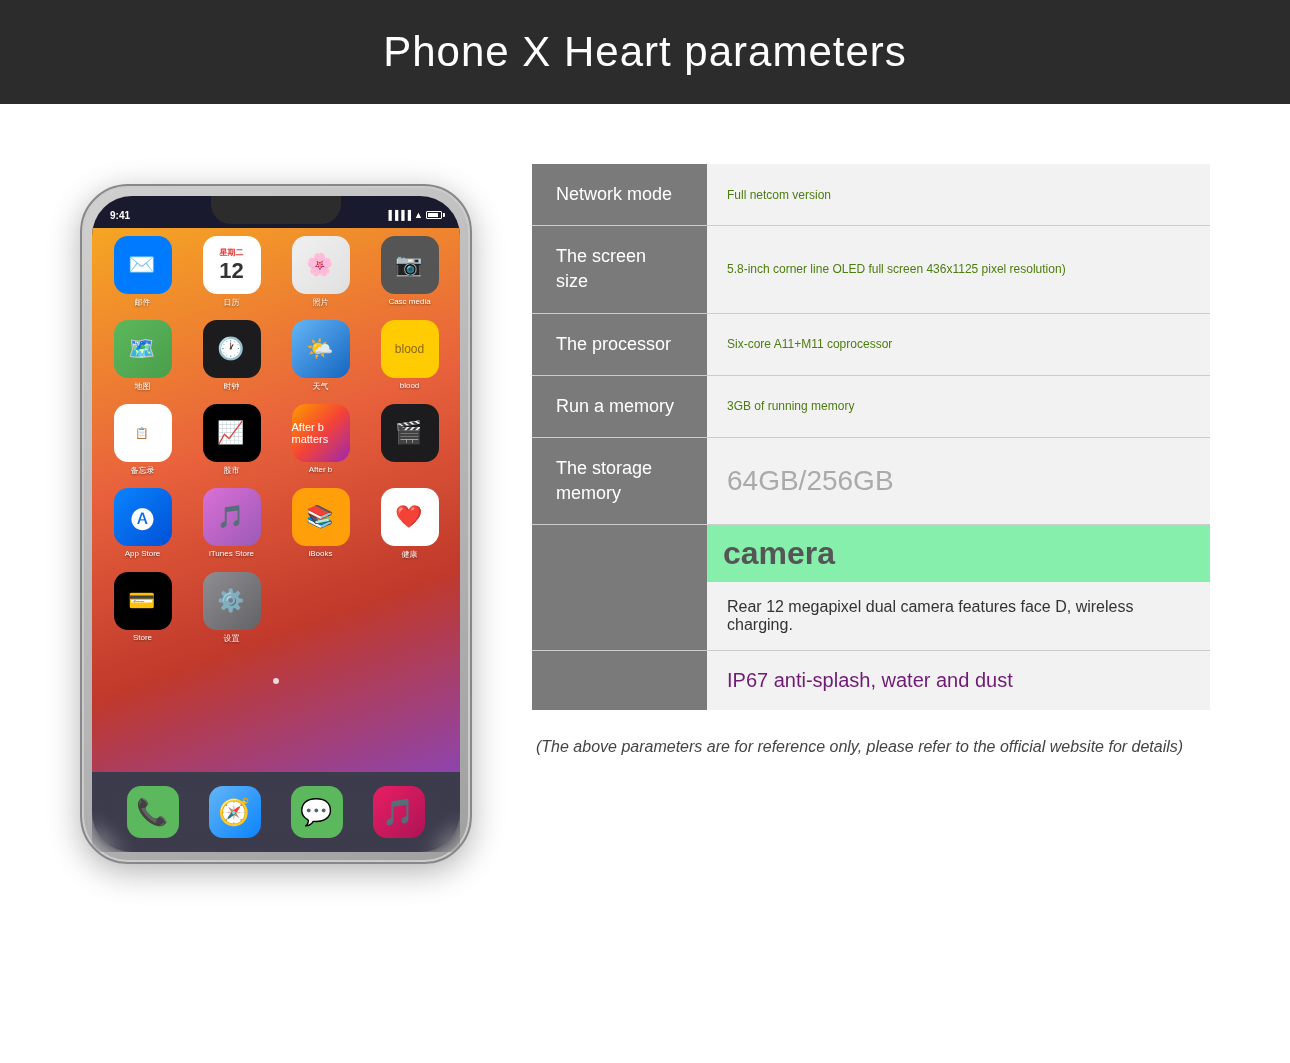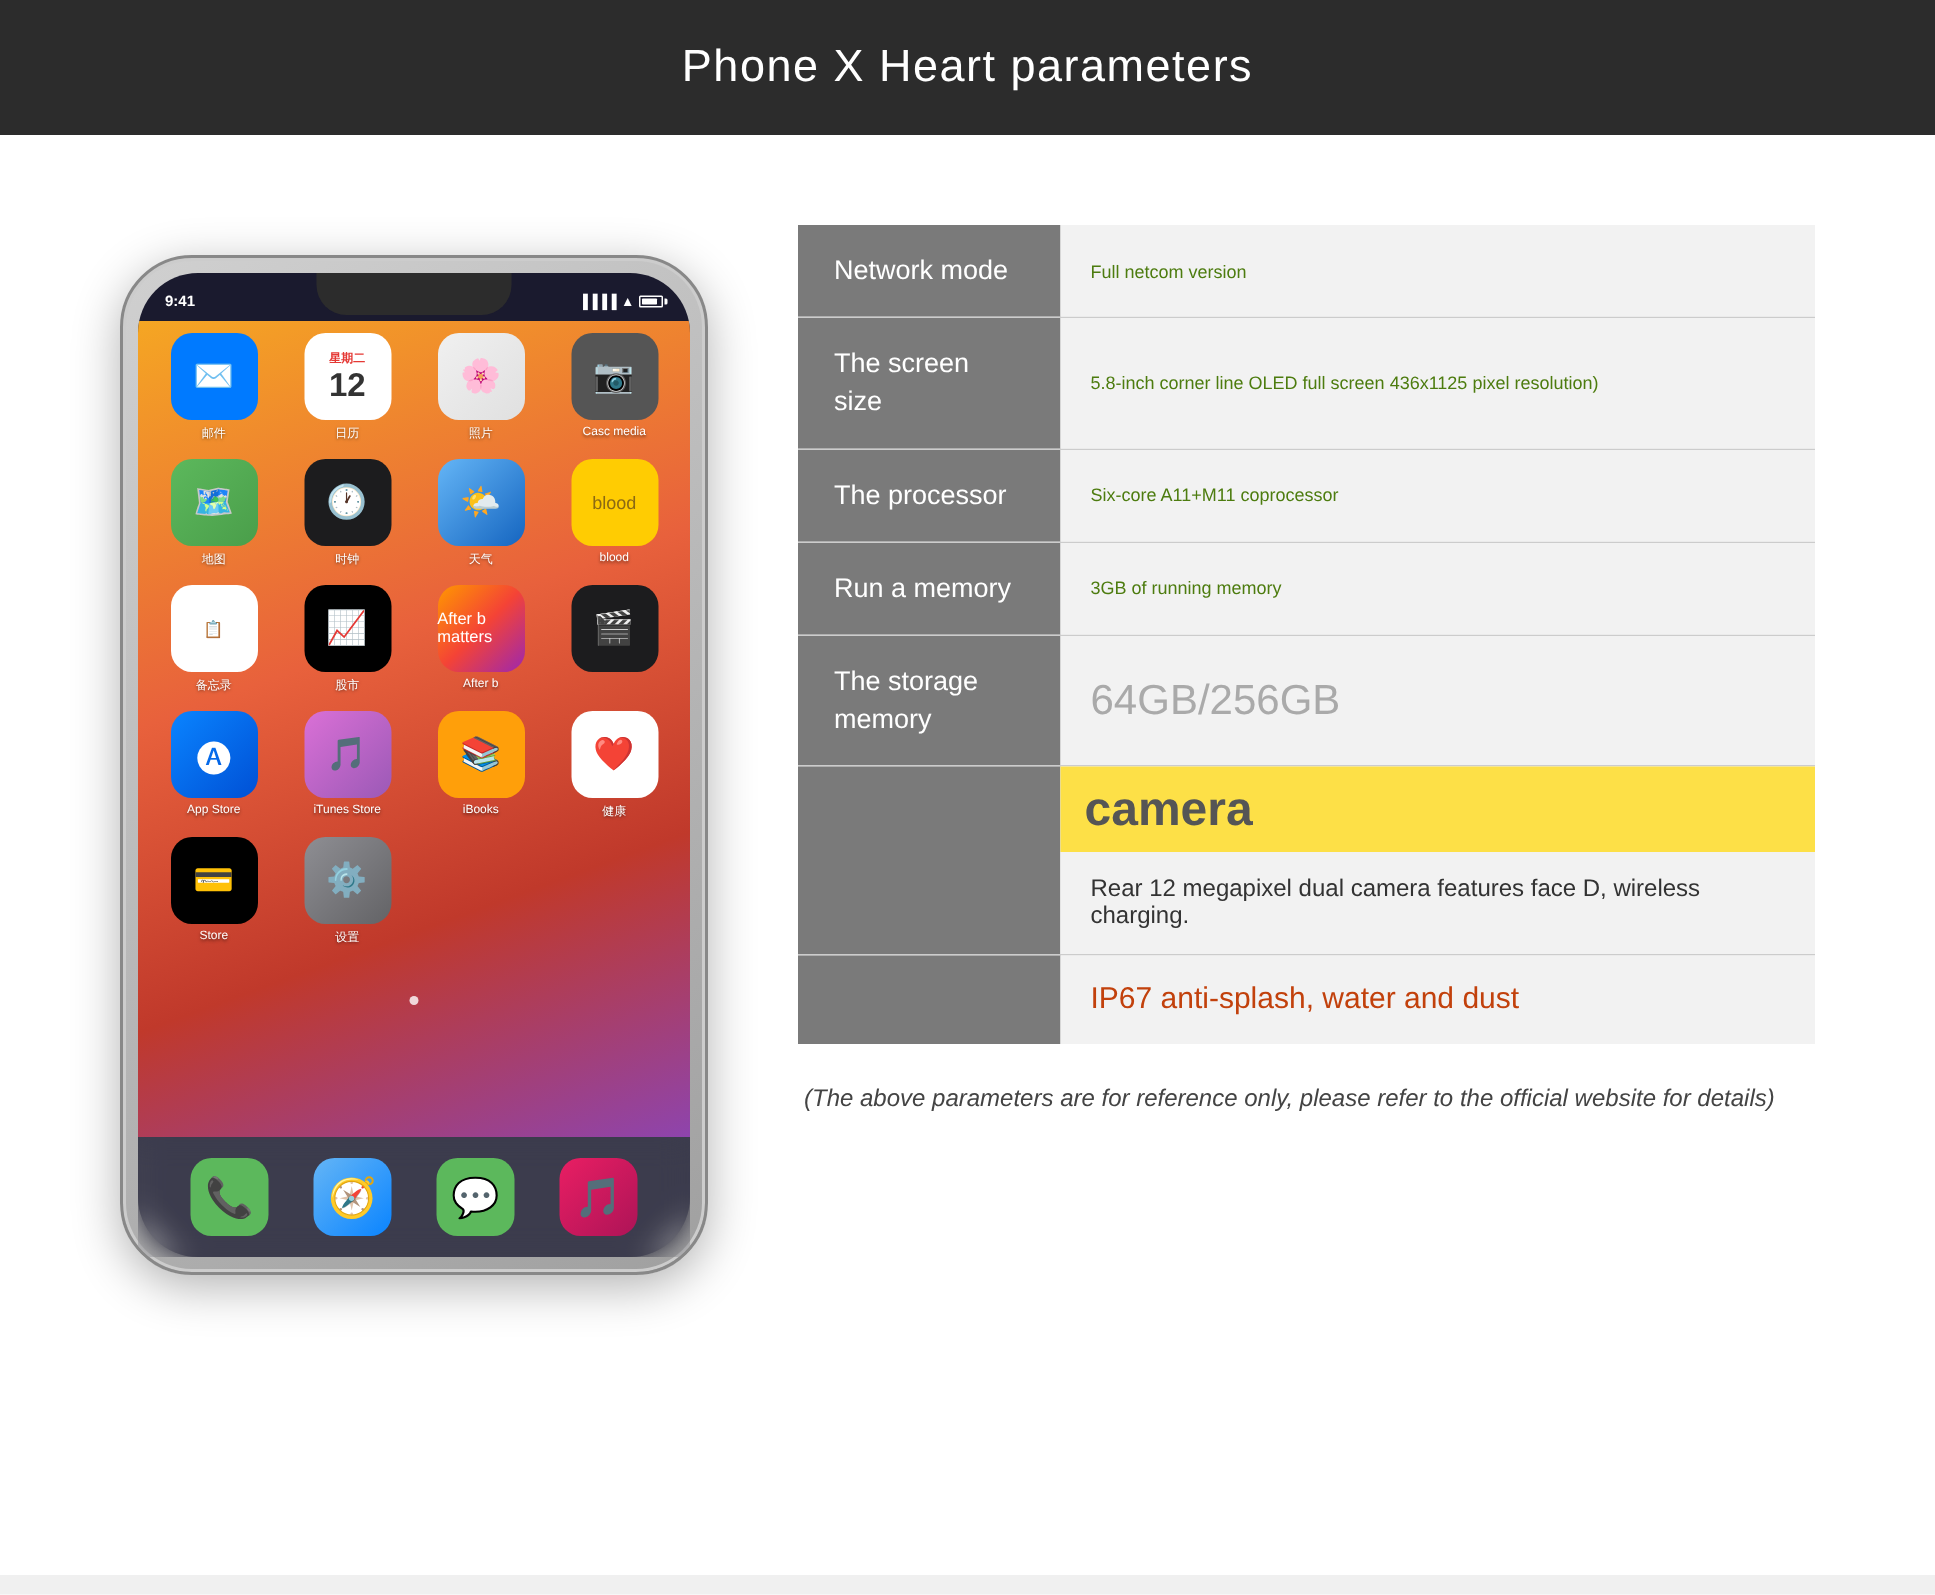--- a/index.html
+++ b/index.html
@@ -11,21 +11,21 @@
     }
 
     .header {
       background: #2c2c2c;
       color: #fff;
       text-align: center;
       padding: 28px 20px;
     }
 
     .header h1 {
-      font-size: 30px;
+      font-size: 42px;
       font-weight: 400;
       letter-spacing: 1px;
     }
 
     .main-content {
       display: flex;
       flex-direction: row;
       align-items: flex-start;
       padding: 60px 80px 40px 80px;
       gap: 60px;
@@ -238,38 +238,38 @@
       padding: 16px 20px;
       font-size: 16px;
       color: #333;
     }
 
     .camera-big-label {
       font-size: 32px;
       font-weight: bold;
       color: #555;
       padding: 10px 16px;
-      background: #fde047;
+      background: #86efac;
     }
 
     .camera-section {
       display: flex;
       border-bottom: 1px solid #ccc;
     }
 
     .ip67-row {
       display: flex;
     }
 
     .ip67-value {
       background: #f2f2f2;
       flex: 1;
       padding: 18px 20px;
       font-size: 20px;
-      color: #c2410c;
+      color: #701a75;
       display: flex;
       align-items: center;
     }
 
     .disclaimer {
       padding: 24px 4px 0 4px;
       font-size: 16px;
       color: #444;
       line-height: 1.6;
       font-style: italic;

